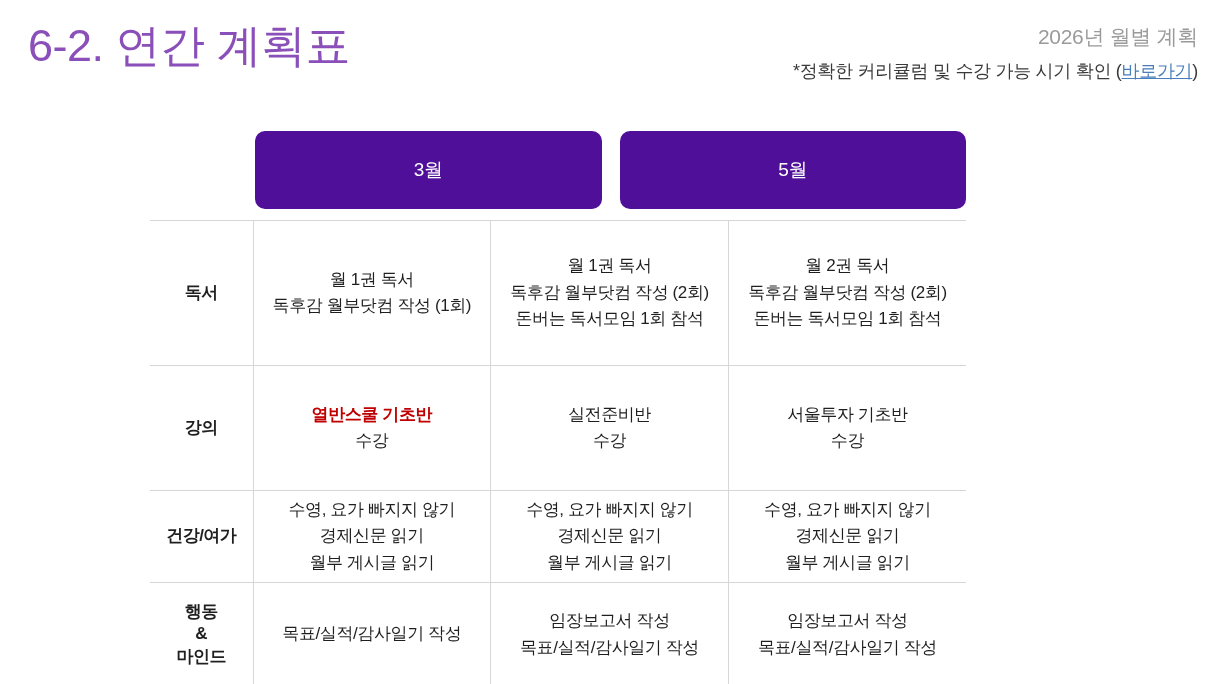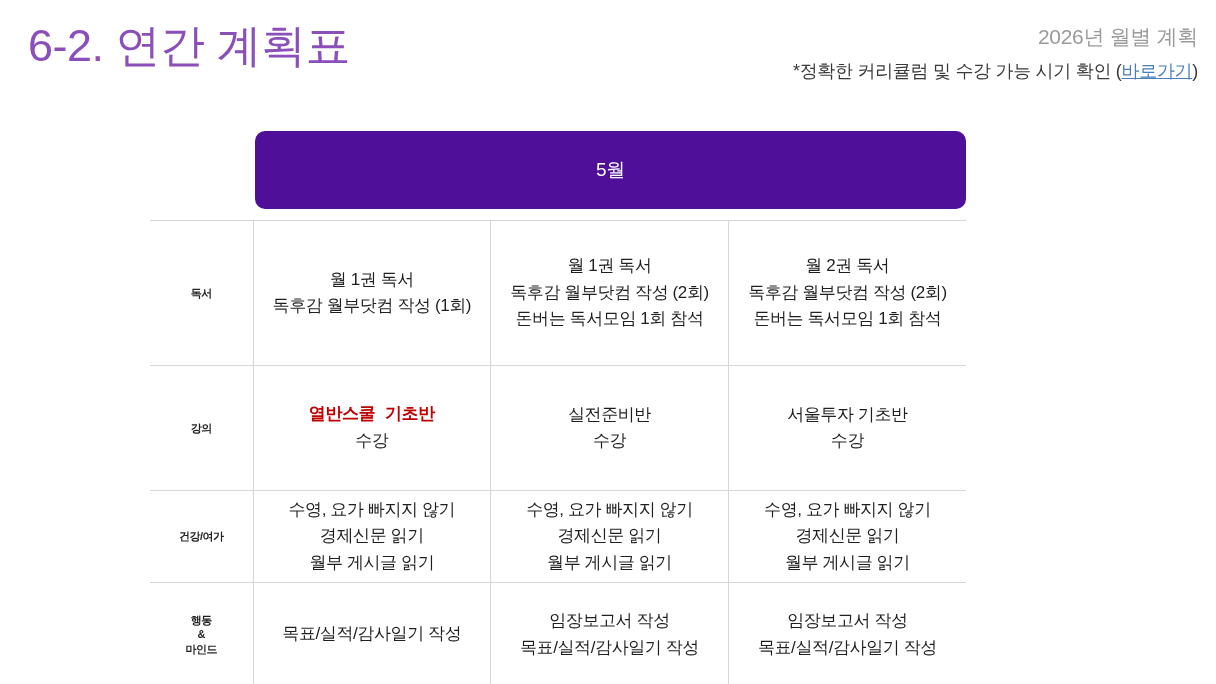--- a/index.html
+++ b/index.html
@@ -100,21 +100,21 @@
     border-top: 1px solid #d6d6d6;
     border-bottom: 1px solid #d6d6d6;
     text-align: center;
     vertical-align: middle;
     color: #1f1f1f;
     padding: 6px 4px;
   }
 
   .plan-table td.cat {
     width: 103px;
-    font-size: 11px;
+    font-size: 17px;
     font-weight: bold;
     letter-spacing: -0.5px;
     line-height: 1.32;
     border-right: 1px solid #d6d6d6;
   }
 
   .plan-table td.cell {
     width: 237.66px;
     font-size: 17px;
     font-weight: 400;
@@ -130,39 +130,41 @@
 
   .plan-table tr.r1 td { height: 145px; }
   .plan-table tr.r2 td { height: 125px; }
   .plan-table tr.r3 td { height: 90px; }
   .plan-table tr.r4 td { height: 104px; }
 
   .line { display: block; }
   .line.highlight {
     color: #c00000;
     font-weight: bold;
-    font-family: Liberation Mono, monospace;
   }
 </style>
 </head>
 <body>
 
 <div class="slide">
 
   <div class="slide-title">6-2. 연간 계획표</div>
 
   <div class="header-right">
     <div class="subtitle-main">2026년 월별 계획</div>
     <div class="subtitle-note">
       <span>*정확한 커리큘럼 및 수강 가능 시기 확인 (</span><a class="note-link" href="#">바로가기</a><span>)</span>
     </div>
   </div>
 
   <div class="month-row">
     <div class="month-chip">
+      <span>3월</span>
+    </div>
+    <div class="month-chip">
       <span>5월</span>
     </div>
   </div>
 
   <table class="plan-table">
     <tbody>
         <tr class="r1">
           <td class="cat">
             <span class="line">독서</span>
           </td>

